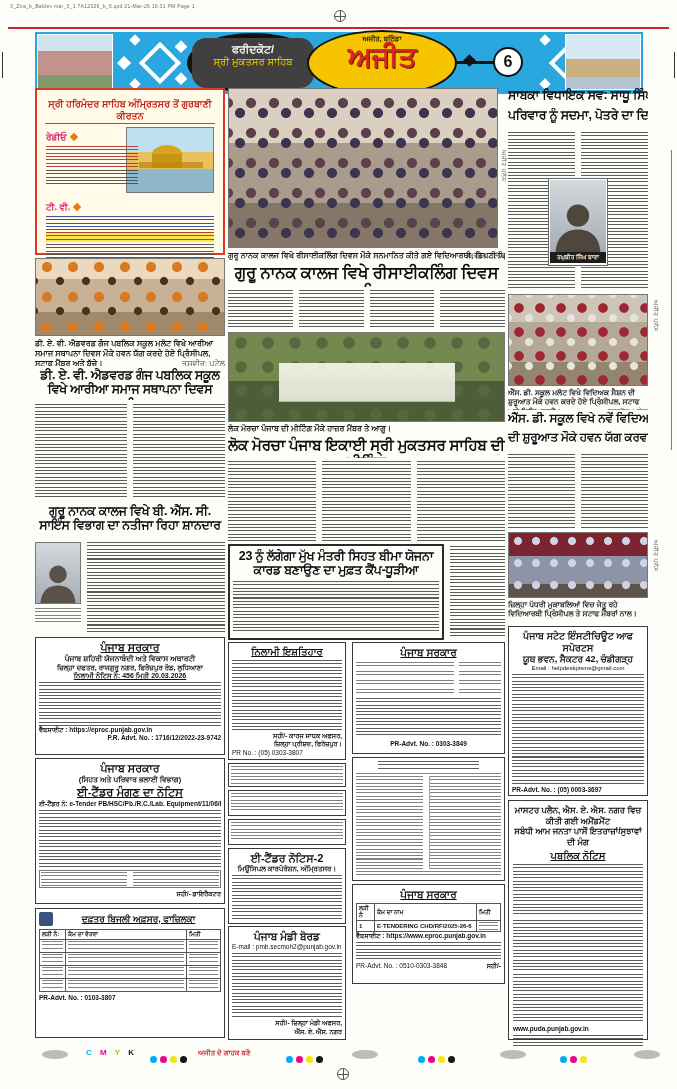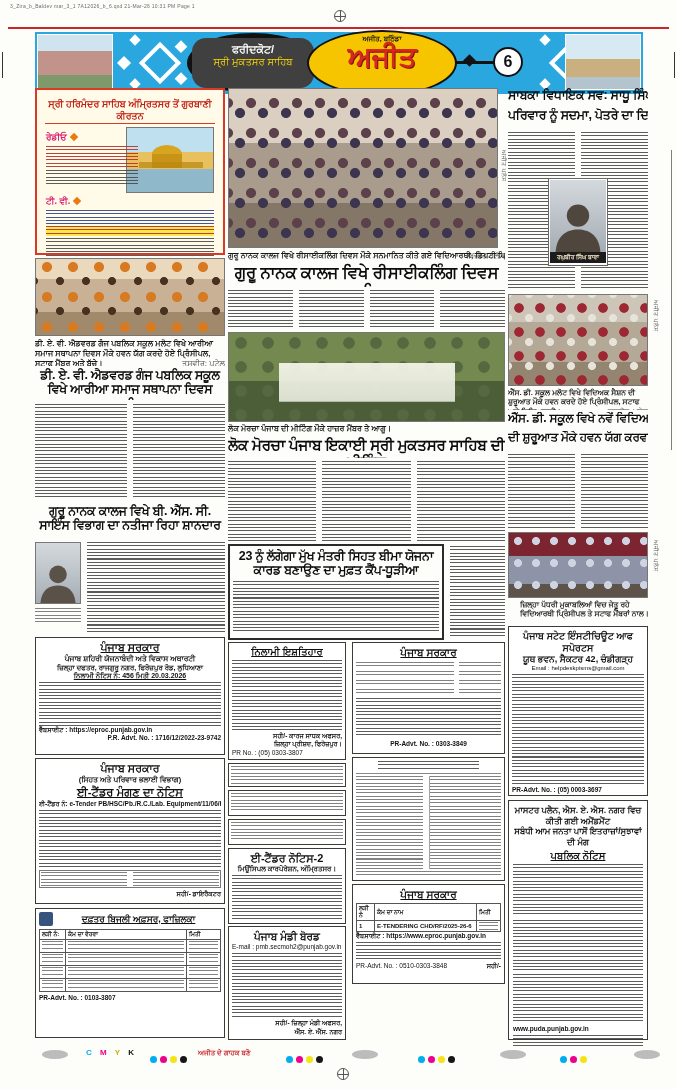--- a/index.html
+++ b/index.html
@@ -127,21 +127,21 @@
       <div class="abs ph ph-temple" style="right:1px;top:3px;width:88px;height:66px">
         <svg width="88" height="64">
           <ellipse cx="40" cy="26" rx="15" ry="9" fill="#d9a520"></ellipse>
           <rect x="25" y="26" width="30" height="14" fill="#c89417"></rect>
           <rect x="12" y="34" width="64" height="6" fill="#b9860f" opacity=".7"></rect>
         </svg>
       </div>
       <span class="chip">ਰੇਡੀਓ</span>
       <div class="tx red fine" style="width:92px;height:22px;margin-top:2px"></div>
       <div class="tx fine" style="width:92px;height:16px;margin-top:2px"></div>
-      <div style="margin-top:4px"><span class="chip">ਟੀ. ਵੀ.</span></div>
+      <div style="margin-top:10px"><span class="chip">ਟੀ. ਵੀ.</span></div>
       <div class="tx blue fine" style="width:100%;height:14px;margin-top:2px"></div>
       <div style="background:#ffe84d;height:10px;margin-top:2px">
           <div class="tx red fine" style="height:100%"></div>
         </div>
       <div class="tx fine" style="width:100%;height:18px;margin-top:2px"></div>
     </div>
   </div>
 
   <div class="abs ph ph-hawan" style="left:35px;top:258px;width:190px;height:78px"></div>
   <div class="abs cap" style="left:35px;top:339px;width:190px;height:27px">
@@ -394,21 +394,21 @@
     <span class="cr">ਤਸਵੀਰ: ਪਟੇਲ</span>
   </div>
   <div class="abs hl" style="left:508px;top:412px;width:140px;height:20px;font-size:12px;white-space:nowrap">ਐੱਸ. ਡੀ. ਸਕੂਲ ਵਿਖੇ ਨਵੇਂ ਵਿਦਿਅਕ ਸੈਸ਼ਨ</div>
   <div class="abs hl" style="left:508px;top:431px;width:140px;height:20px;font-size:12px;white-space:nowrap">ਦੀ ਸ਼ੁਰੂਆਤ ਮੌਕੇ ਹਵਨ ਯੱਗ ਕਰਵਾਇਆ</div>
   <div class="abs cols" style="left:508px;top:454px;width:140px;height:76px">
     <i class="tx fine"></i>
       <i class="tx fine"></i>
   </div>
 
   <div class="abs ph ph-stage" style="left:508px;top:532px;width:140px;height:66px"></div>
-  <div class="abs cap" style="left:520px;top:600px;width:140px;height:22px;font-size:7.5px">ਜ਼ਿਲ੍ਹਾ ਪੱਧਰੀ ਮੁਕਾਬਲਿਆਂ ਵਿਚ ਜੇਤੂ ਰਹੇ ਵਿਦਿਆਰਥੀ ਪ੍ਰਿੰਸੀਪਲ ਤੇ ਸਟਾਫ ਮੈਂਬਰਾਂ ਨਾਲ।</div>
+  <div class="abs cap" style="left:508px;top:600px;width:140px;height:22px;font-size:7.5px">ਜ਼ਿਲ੍ਹਾ ਪੱਧਰੀ ਮੁਕਾਬਲਿਆਂ ਵਿਚ ਜੇਤੂ ਰਹੇ ਵਿਦਿਆਰਥੀ ਪ੍ਰਿੰਸੀਪਲ ਤੇ ਸਟਾਫ ਮੈਂਬਰਾਂ ਨਾਲ।</div>
   <div class="abs vert" style="left:652px;top:300px">ਅਜੀਤ ਪਲੱਸ</div>
   <div class="abs vert" style="left:652px;top:540px">ਅਜੀਤ ਪਲੱਸ</div>
 
   <div class="abs box" style="left:508px;top:626px;width:140px;height:170px;padding:3px">
     <div class="adt" style="font-size:9.5px;overflow:hidden">ਪੰਜਾਬ ਸਟੇਟ ਇੰਸਟੀਚਿਊਟ ਆਫ ਸਪੋਰਟਸ</div>
     <div class="adt" style="font-size:9px">ਯੂਥ ਭਵਨ, ਸੈਕਟਰ 42, ਚੰਡੀਗੜ੍ਹ</div>
     <div class="adt" style="font-size:6px;font-weight:400">Email : helpdeskpisms@gmail.com</div>
     <div class="tx fine" style="height:112px;margin-top:3px"></div>
     <div class="tiny" style="font-weight:700">PR-Advt. No. : (05) 0003-3697</div>
   </div>

